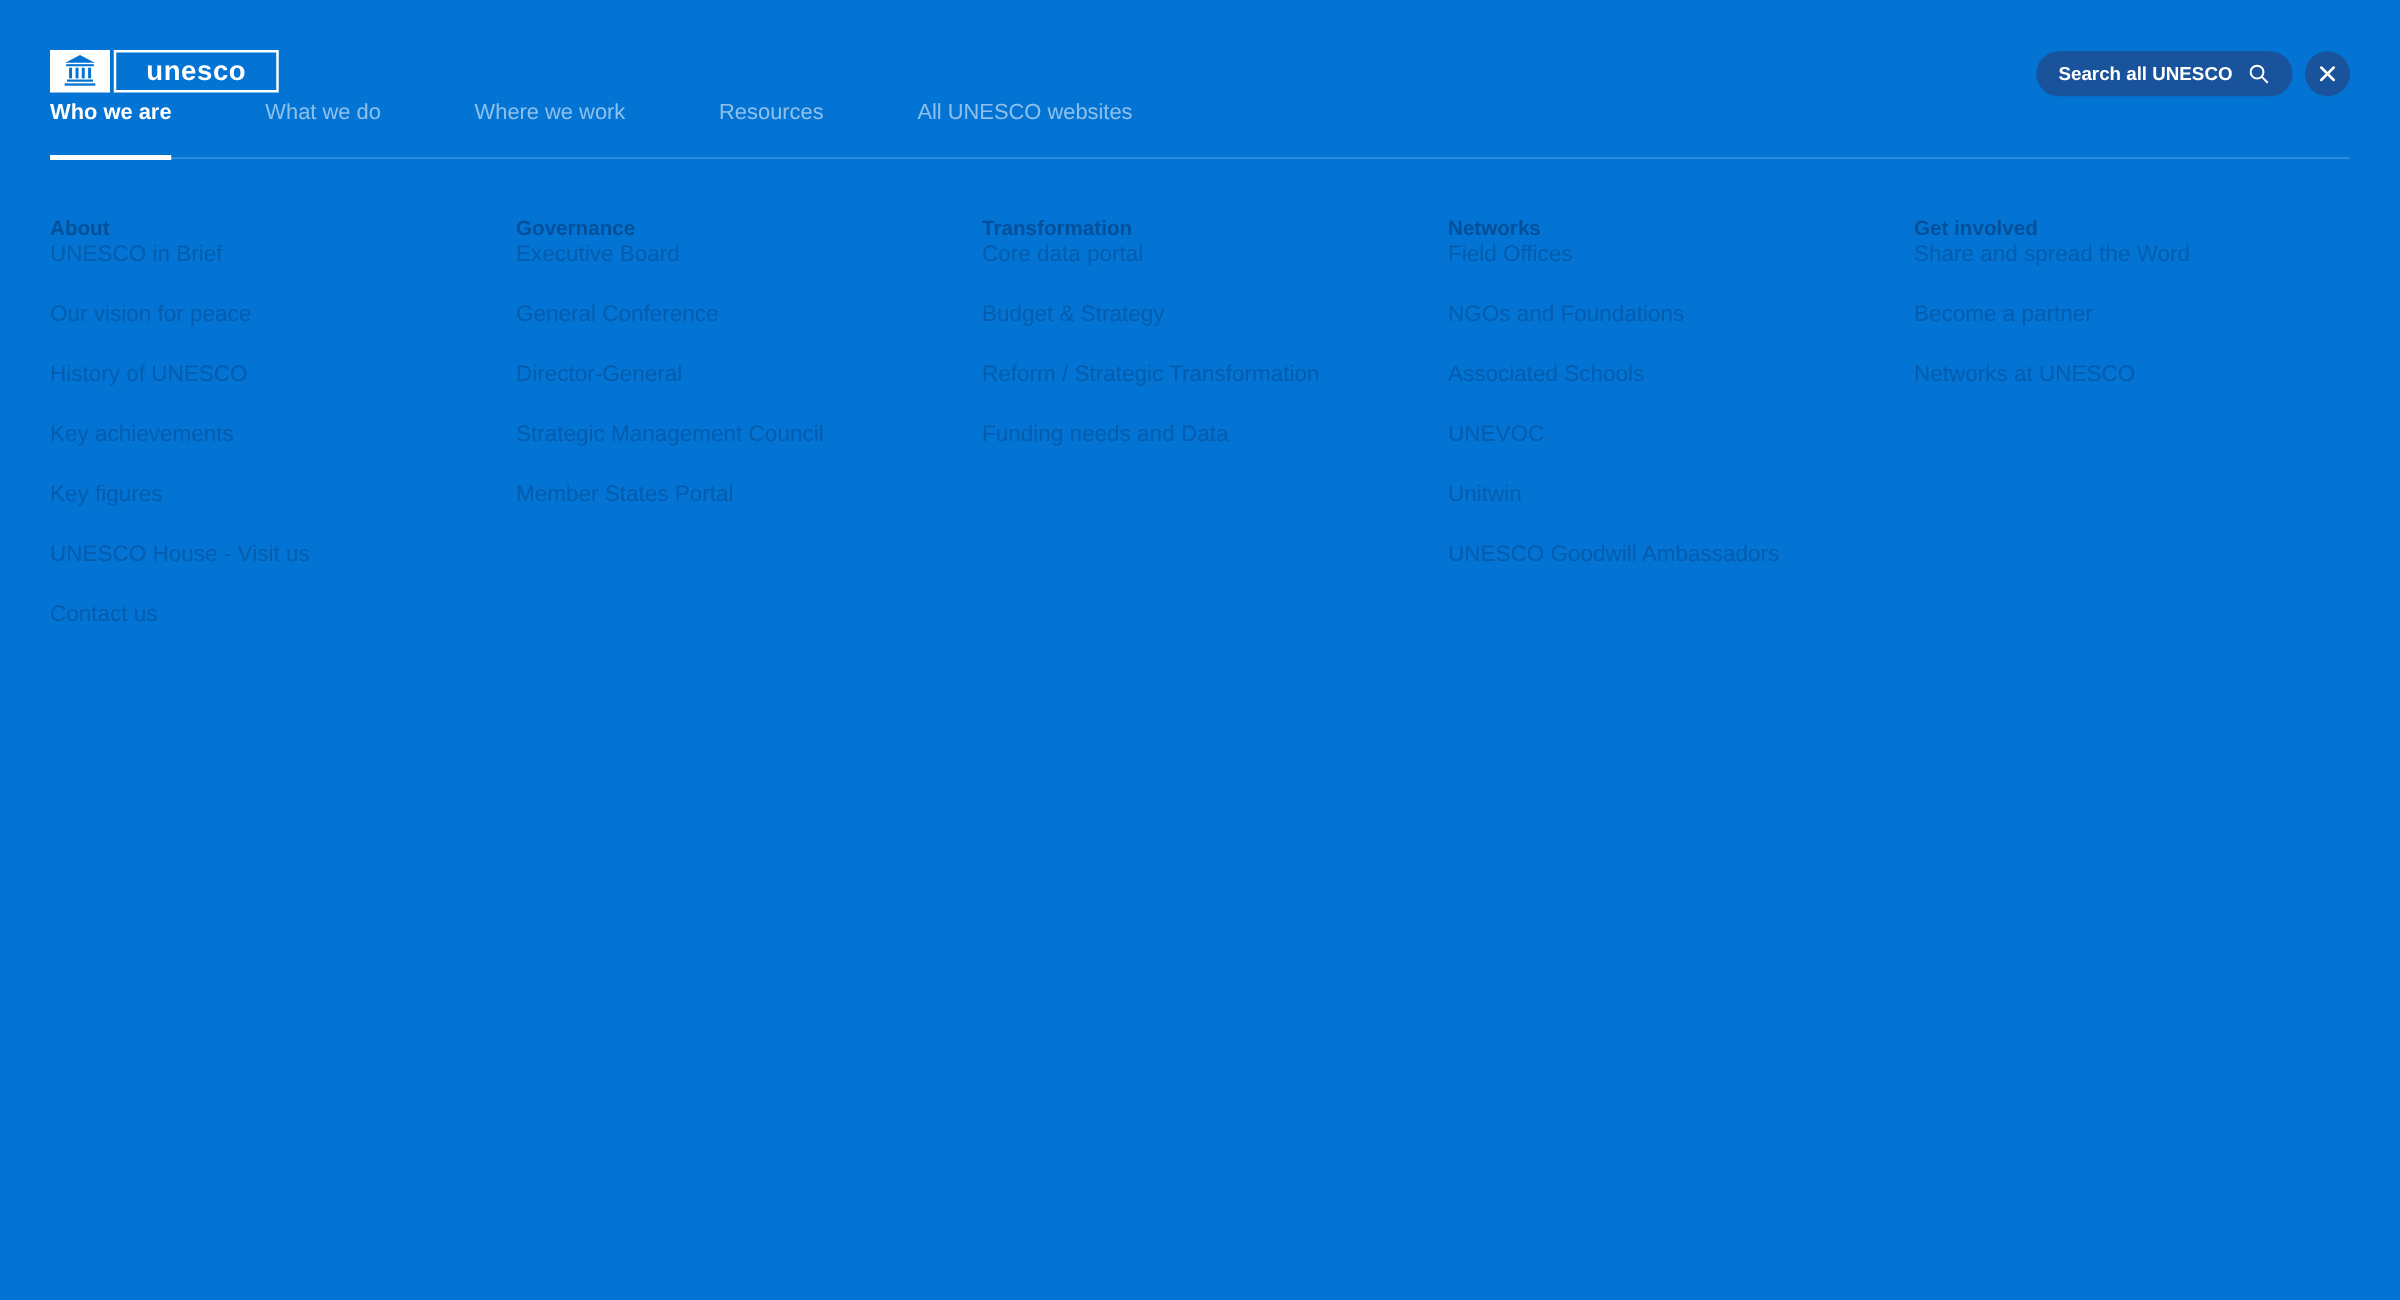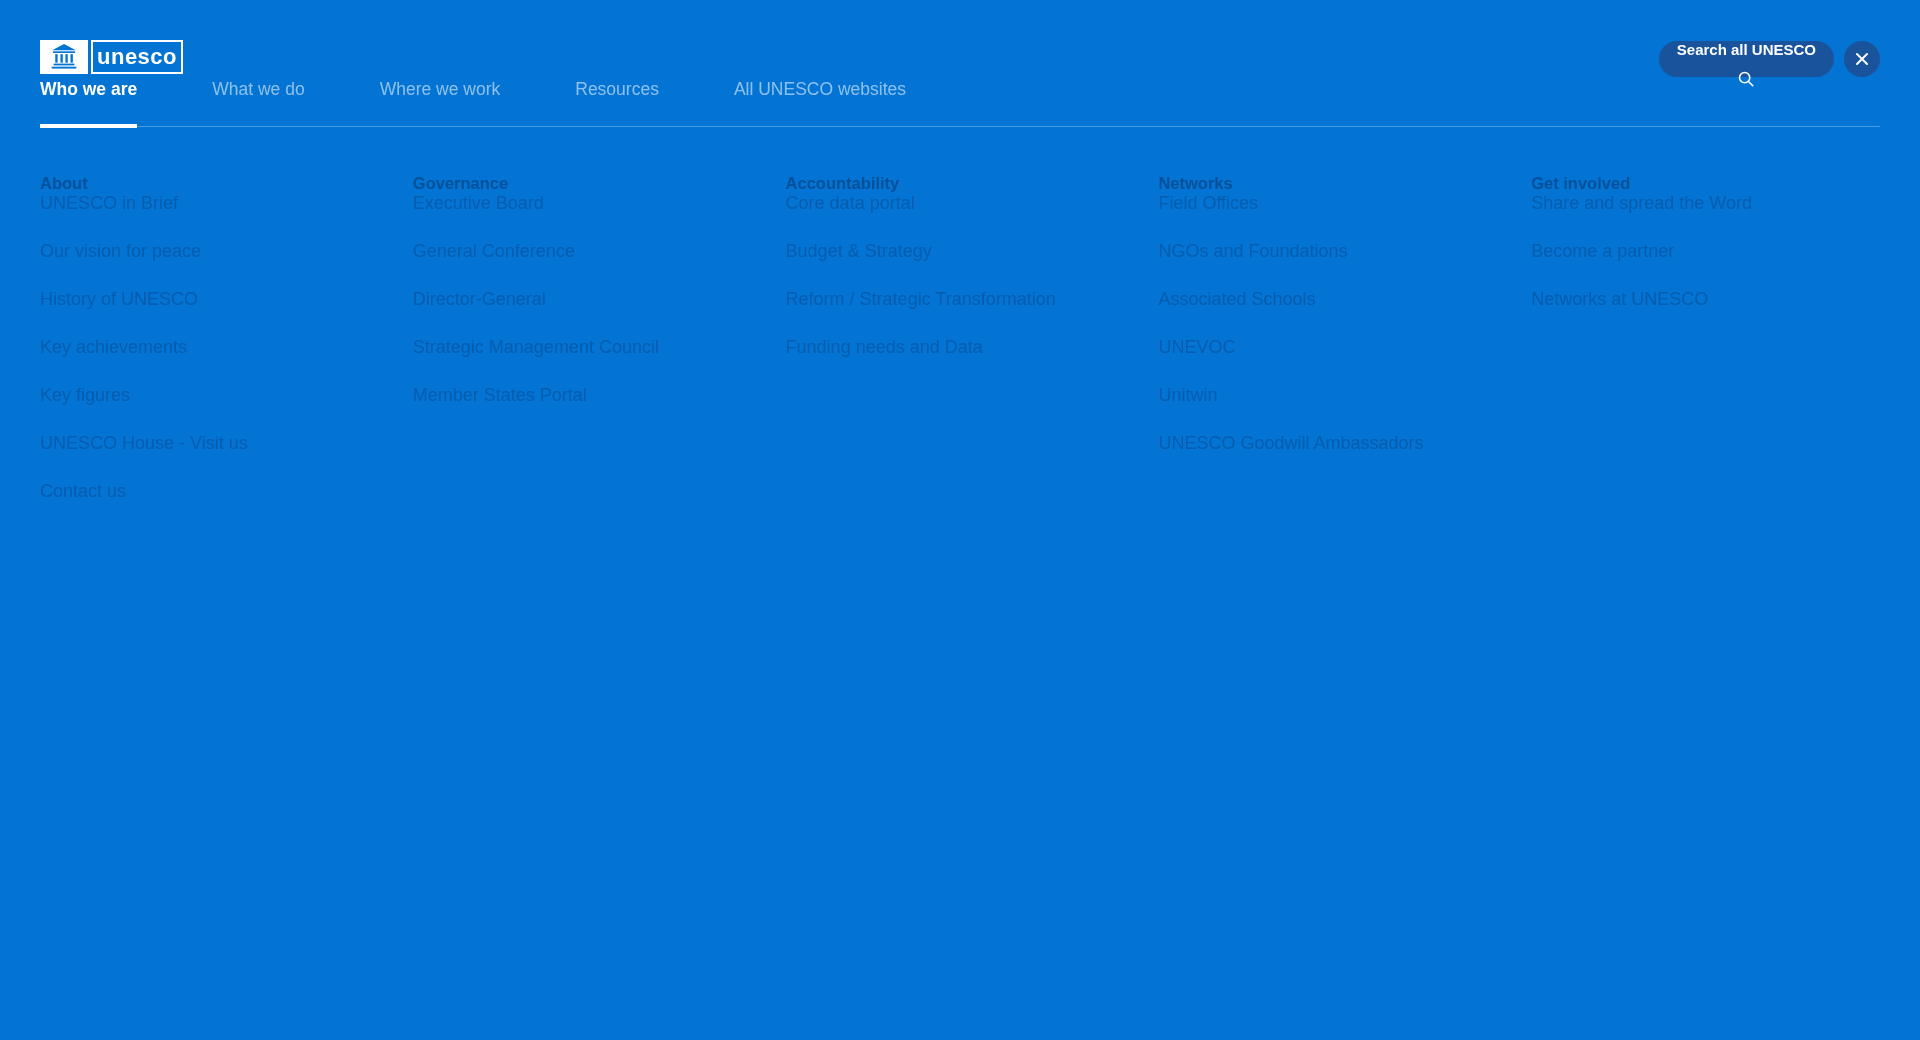--- a/index.html
+++ b/index.html
@@ -17,30 +17,29 @@
     display: flex; align-items: flex-start; justify-content: space-between;
     height: 38px;
   }
   .logo { display: flex; height: 34px; cursor: pointer; }
   .logo-emblem {
     width: 48px; height: 34px; background: #ffffff;
     display: flex; align-items: center; justify-content: center;
   }
   .logo-wordmark {
     margin-left: 3px; height: 34px; border: 2px solid #ffffff;
-    padding: 0 4px; display: flex; align-items: center;
+    padding: 0 24px; display: flex; align-items: center;
     color: #ffffff; font-weight: bold; font-size: 22px; letter-spacing: .5px;
   }
   .header-controls { display: flex; align-items: center; gap: 10px; margin-top: 1px; }
   .search-pill {
     height: 36px; border-radius: 18px; background: #19539c;
     display: flex; align-items: center; gap: 12px; padding: 0 18px;
     color: #ffffff; font-size: 15px; font-weight: bold; cursor: pointer;
     border: none;
-    flex-direction: column;
   }
   .close-btn {
     width: 36px; height: 36px; border-radius: 50%; background: #19539c;
     display: flex; align-items: center; justify-content: center;
     cursor: pointer; border: none;
   }
 
   
   .tabs {
     display: flex; gap: 75px;
@@ -141,21 +140,21 @@
     <div class="menu-col">
       <div class="menu-col-title">Governance</div>
       <div class="menu-item">Executive Board</div>
       <div class="menu-item">General Conference</div>
       <div class="menu-item">Director-General</div>
       <div class="menu-item">Strategic Management Council</div>
       <div class="menu-item">Member States Portal</div>
     </div>
 
     <div class="menu-col">
-      <div class="menu-col-title">Accountability</div>
+      <div class="menu-col-title">Transformation</div>
       <div class="menu-item">Core data portal</div>
       <div class="menu-item">Budget &amp; Strategy</div>
       <div class="menu-item">Reform / Strategic Transformation</div>
       <div class="menu-item">Funding needs and Data</div>
     </div>
 
     <div class="menu-col">
       <div class="menu-col-title">Networks</div>
       <div class="menu-item">Field Offices</div>
       <div class="menu-item">NGOs and Foundations</div>

